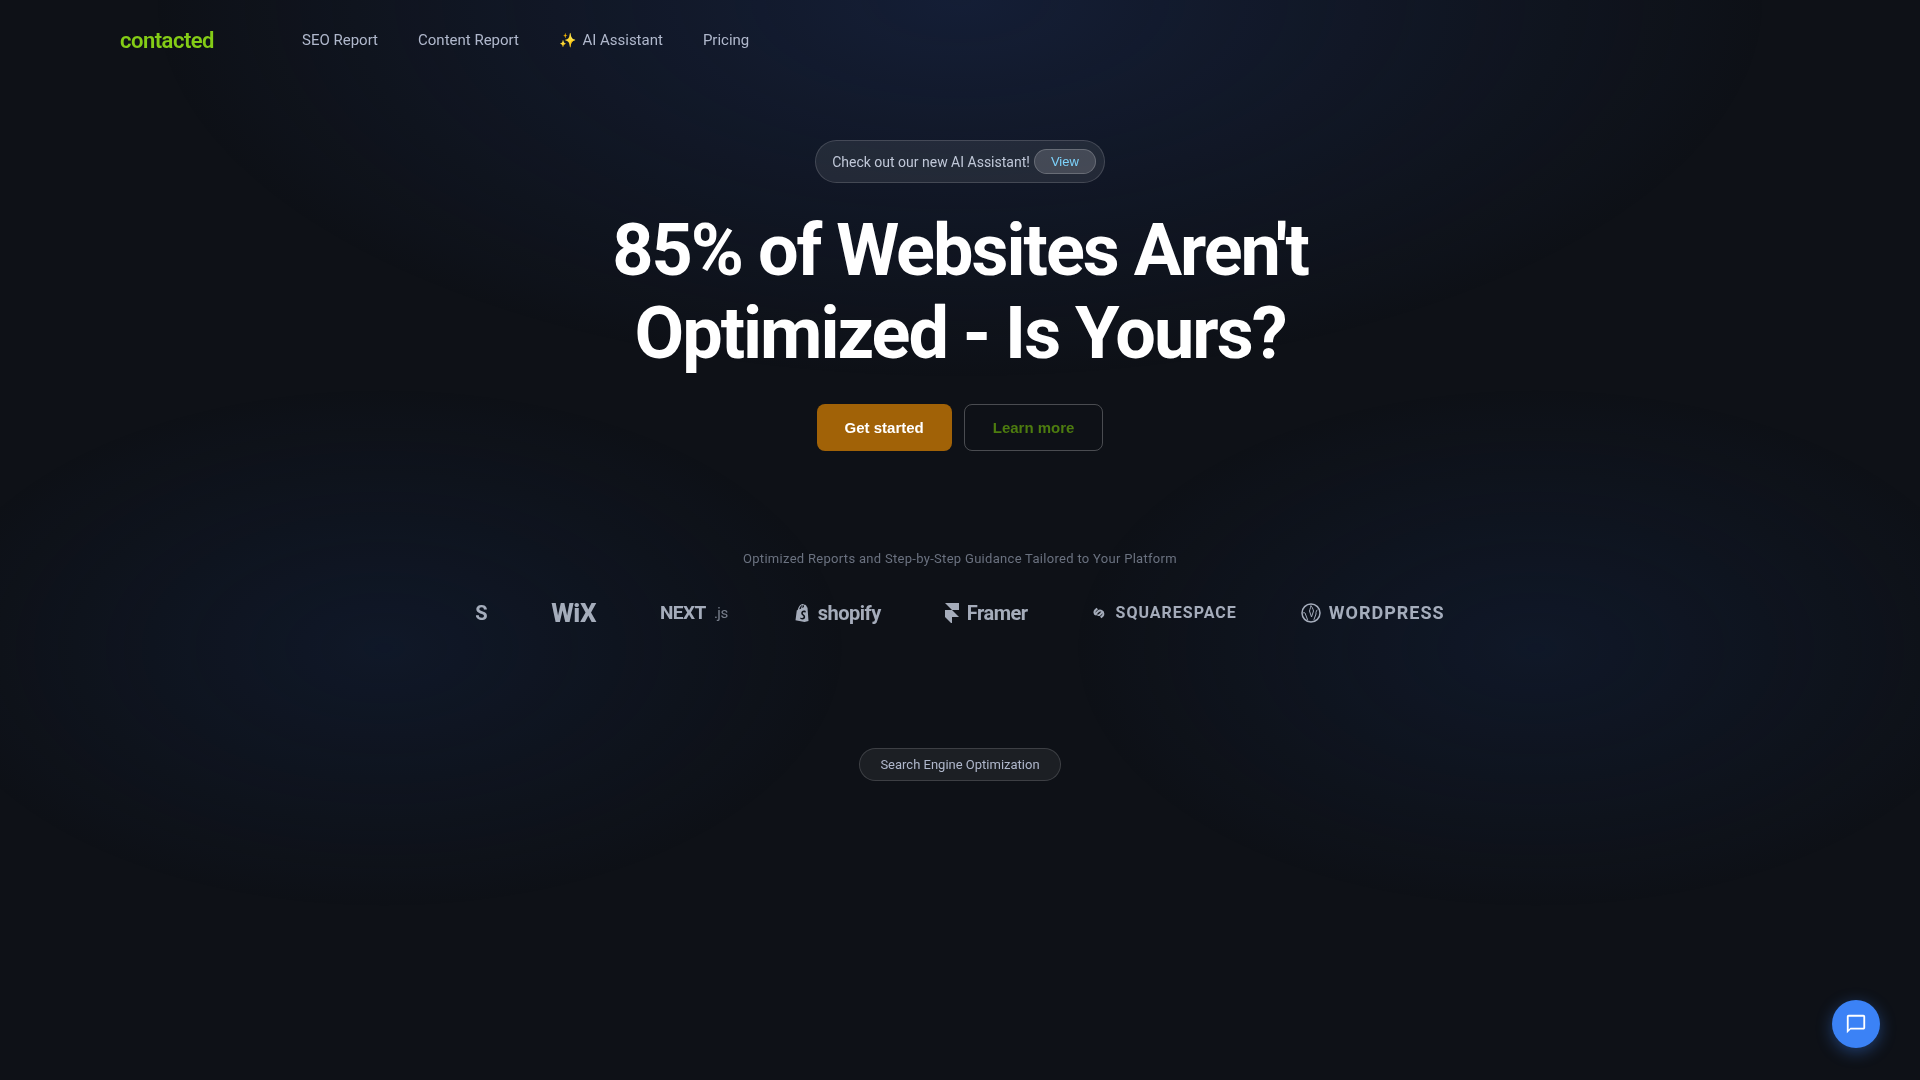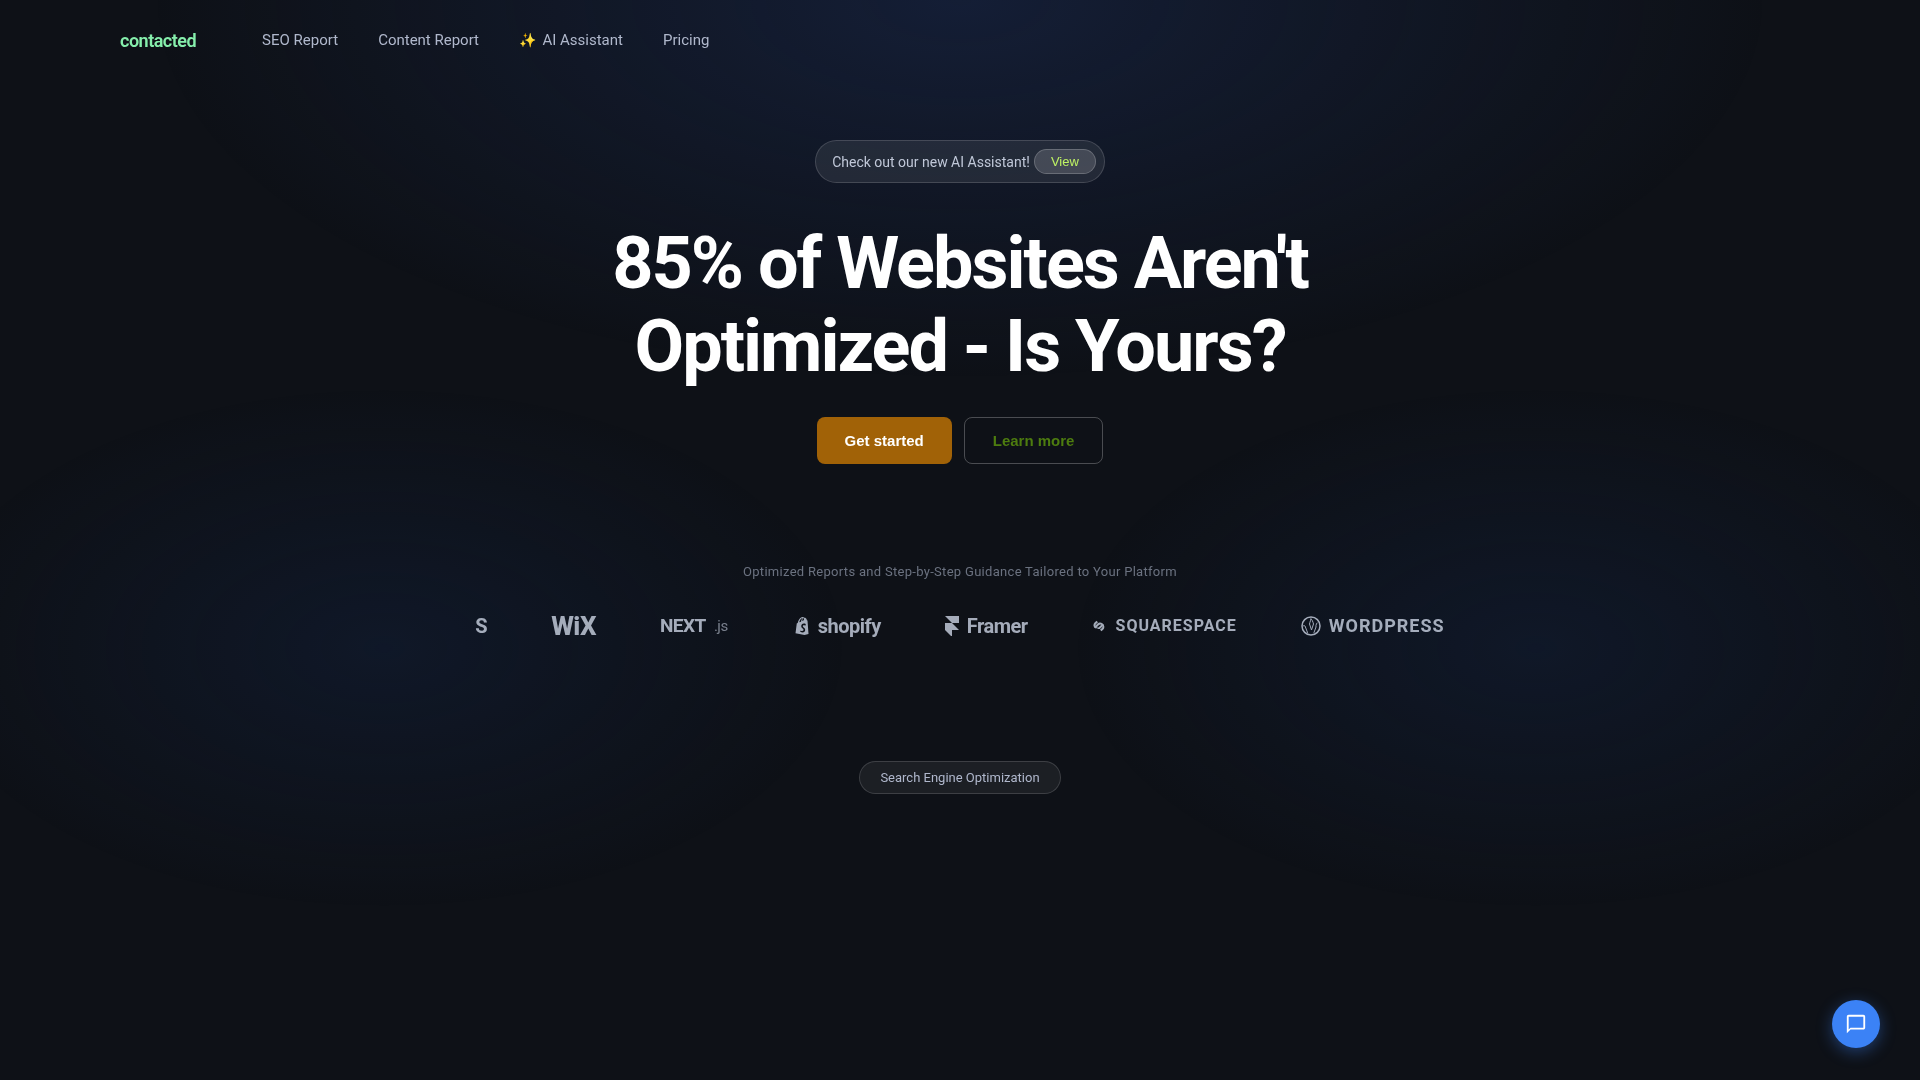--- a/index.html
+++ b/index.html
@@ -38,25 +38,25 @@
       position: relative;
       z-index: 10;
       display: flex;
       align-items: center;
       padding: 0 120px;
       height: 80px;
       gap: 48px;
     }
 
     .logo {
-      font-size: 18px;
+      font-size: 22px;
       font-weight: 600;
-      color: #86efac;
+      color: #84cc16;
       letter-spacing: -0.5px;
-      margin-right: 18px;
+      margin-right: 40px;
       display: flex;
       align-items: center;
       gap: 4px;
     }
 
     .nav-links {
       display: flex;
       align-items: center;
       gap: 40px;
       list-style: none;
@@ -89,29 +89,29 @@
     .announcement-banner {
       display: flex;
       align-items: center;
       gap: 4px;
       background: rgba(255, 255, 255, 0.08);
       border: 1px solid rgba(255, 255, 255, 0.15);
       border-radius: 24px;
       padding: 8px 8px 8px 16px;
       font-size: 14px;
       color: #c0c8d8;
-      margin-bottom: 40px;
+      margin-bottom: 27px;
     }
 
     .announcement-banner .view-btn {
       background: rgba(255, 255, 255, 0.15);
       border: 1px solid rgba(255, 255, 255, 0.2);
       border-radius: 16px;
       padding: 4px 16px;
-      color: #bef264;
+      color: #7dd3fc;
       font-size: 13px;
       cursor: pointer;
       font-weight: 500;
     }
 
     .hero-title {
       font-size: 72px;
       font-weight: 700;
       text-align: center;
       line-height: 1.15;

